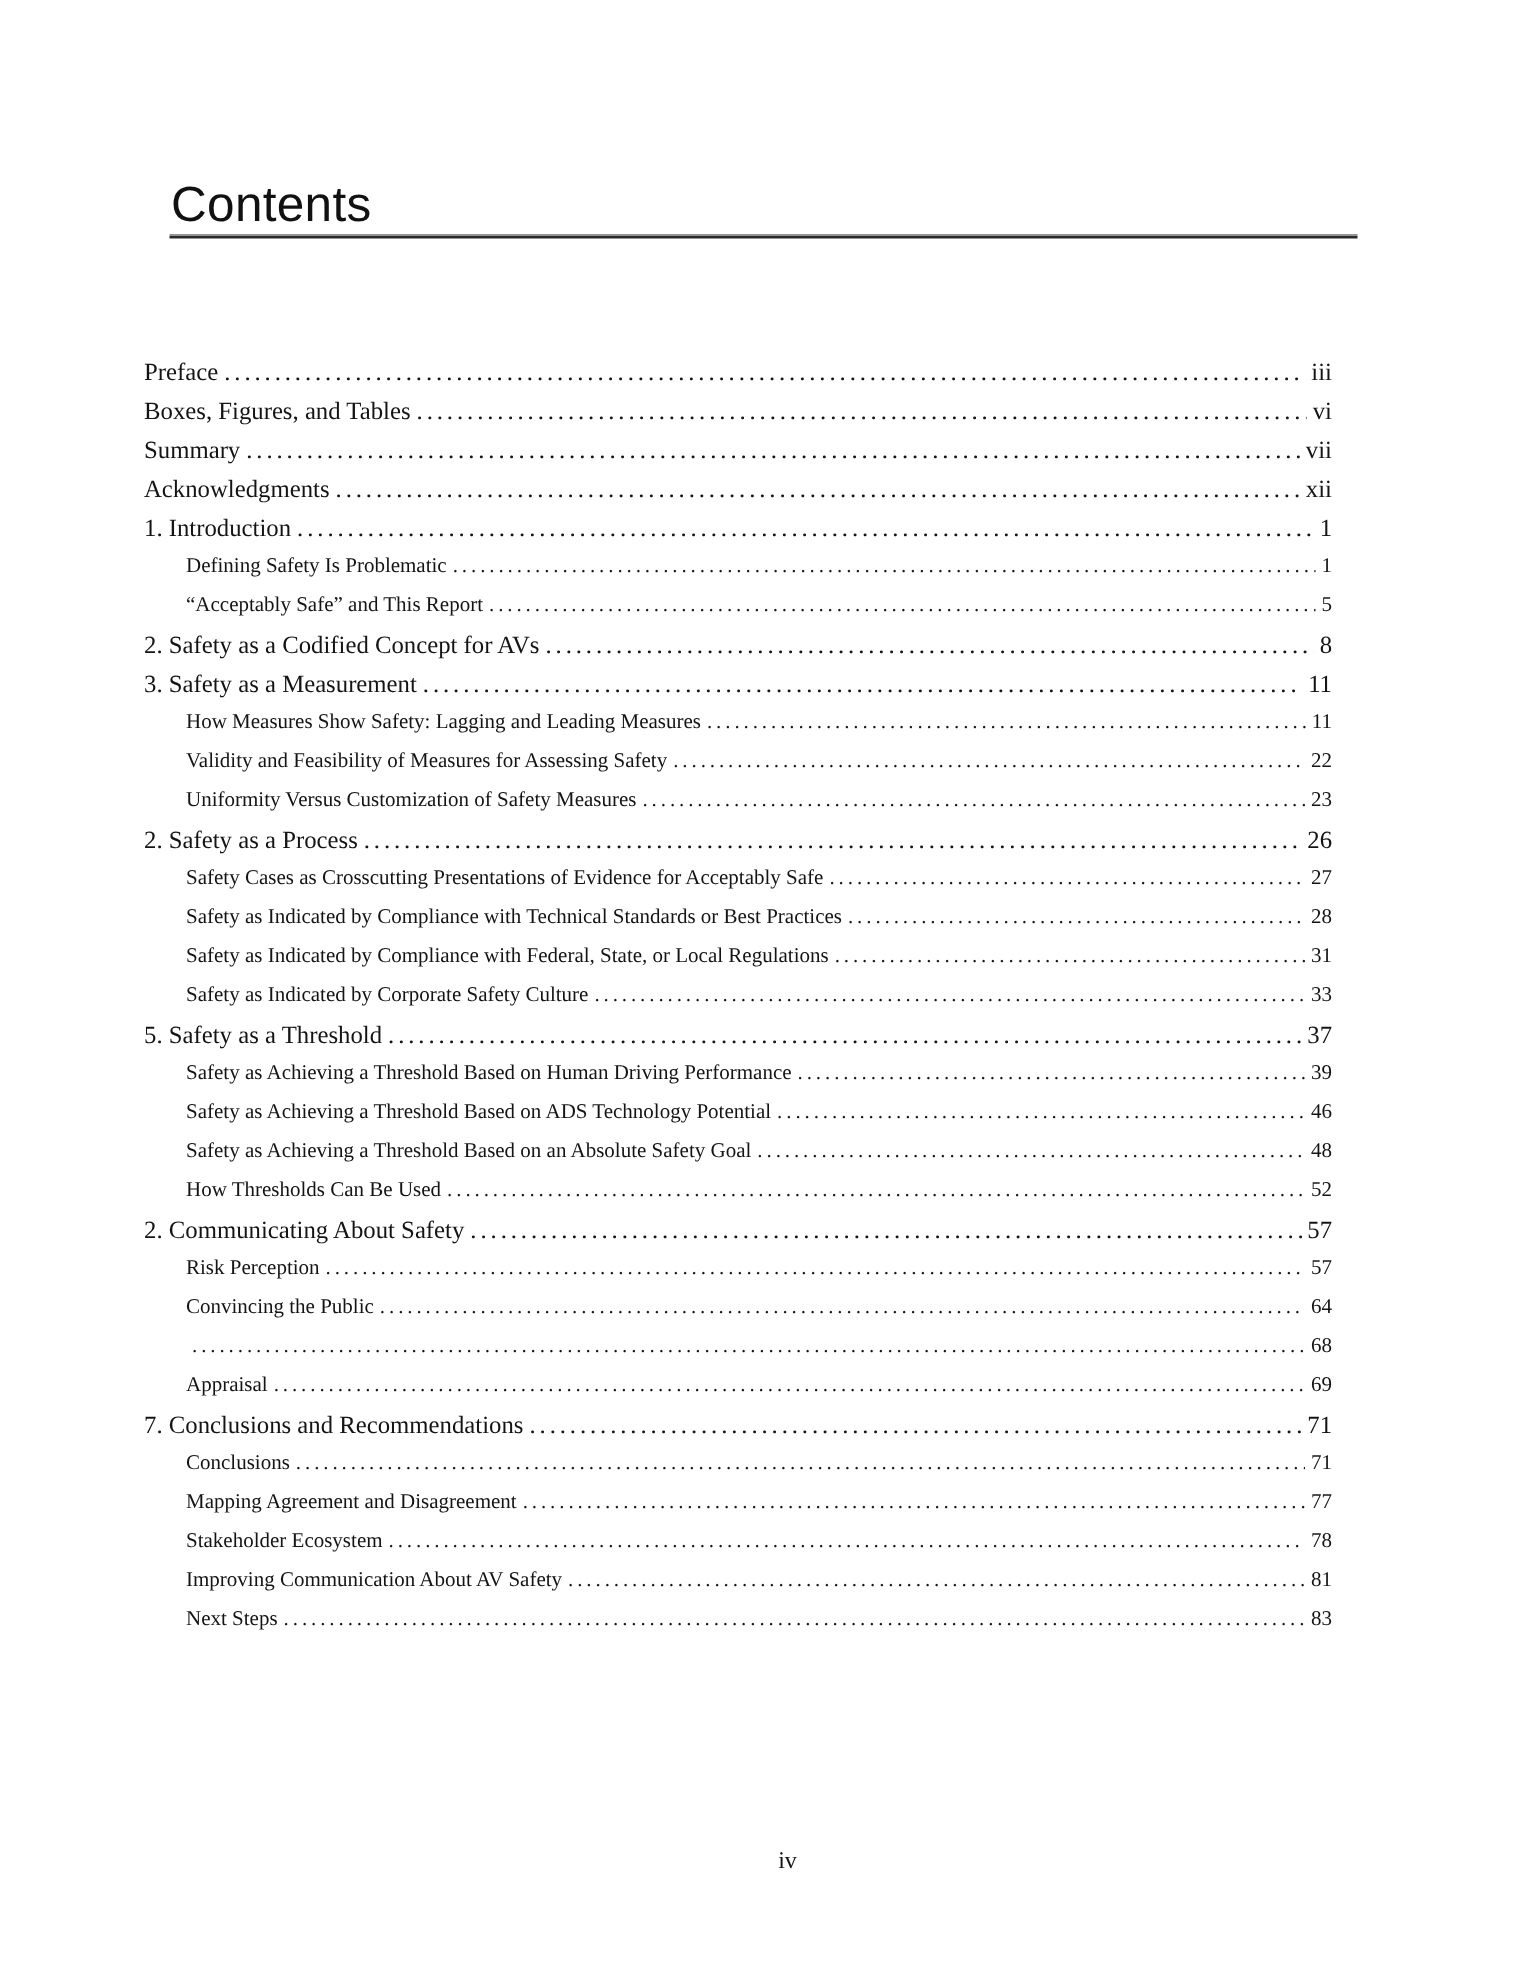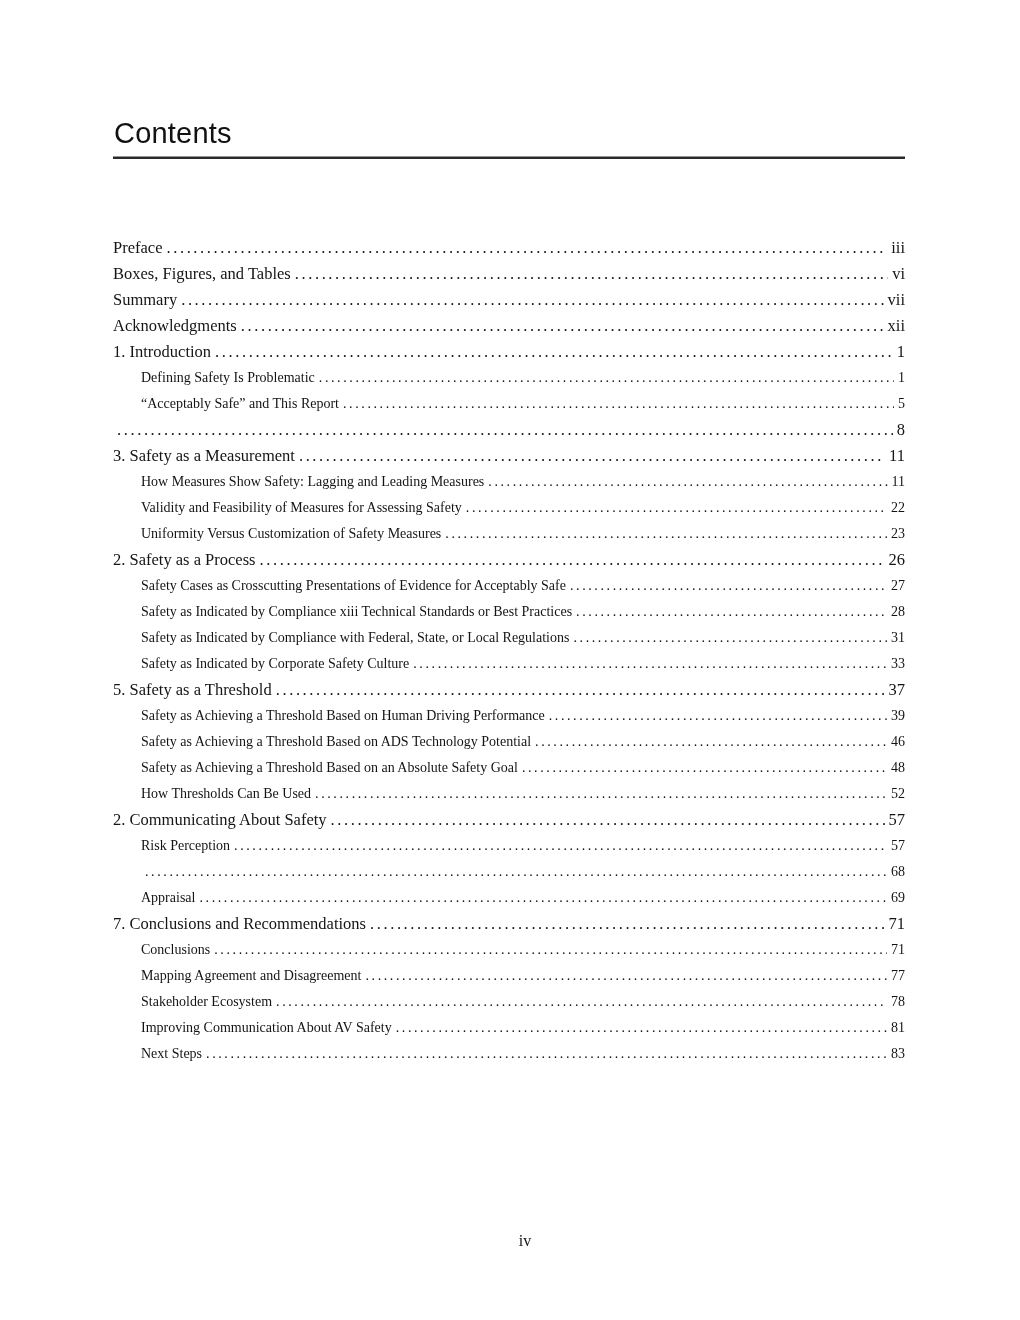--- a/index.html
+++ b/index.html
@@ -10,37 +10,37 @@
     background: #ffffff;
     overflow: hidden;
     font-family: "Liberation Serif", serif;
     color: #141414;
   }
   .doc-title {
     position: absolute;
     left: 114px;
     top: 117px;
     font-family: "Liberation Sans", sans-serif;
-    font-size: 29px;
+    font-size: 33px;
     line-height: 1.15;
     font-weight: 400;
     color: #111111;
     letter-spacing: 0.2px;
   }
   .title-rule {
     position: absolute;
     left: 113px;
     top: 156px;
     width: 792px;
     height: 3px;
     background: linear-gradient(to bottom, #949494 0%, #949494 34%, #2a2a2a 34%, #2a2a2a 100%);
   }
   .toc-list {
     position: absolute;
-    left: 113px;
+    left: 96px;
     top: 235px;
     width: 792px;
   }
   .toc-row {
     display: flex;
     align-items: baseline;
     height: 26px;
     line-height: 26px;
     white-space: nowrap;
   }
@@ -105,20 +105,21 @@
         <span class="toc-label">Defining Safety Is Problematic</span>
         <span class="toc-dots"></span>
         <span class="toc-page">1</span>
       </div>
       <div class="toc-row lvl1">
         <span class="toc-label">“Acceptably Safe” and This Report</span>
         <span class="toc-dots"></span>
         <span class="toc-page">5</span>
       </div>
       <div class="toc-row lvl0">
+        <span class="toc-label">2. Safety as a Codified Concept for AVs</span>
         <span class="toc-dots"></span>
         <span class="toc-page">8</span>
       </div>
       <div class="toc-row lvl0">
         <span class="toc-label">3. Safety as a Measurement</span>
         <span class="toc-dots"></span>
         <span class="toc-page">11</span>
       </div>
       <div class="toc-row lvl1">
         <span class="toc-label">How Measures Show Safety: Lagging and Leading Measures</span>
@@ -139,21 +140,21 @@
         <span class="toc-label">2. Safety as a Process</span>
         <span class="toc-dots"></span>
         <span class="toc-page">26</span>
       </div>
       <div class="toc-row lvl1">
         <span class="toc-label">Safety Cases as Crosscutting Presentations of Evidence for Acceptably Safe</span>
         <span class="toc-dots"></span>
         <span class="toc-page">27</span>
       </div>
       <div class="toc-row lvl1">
-        <span class="toc-label">Safety as Indicated by Compliance xiii Technical Standards or Best Practices</span>
+        <span class="toc-label">Safety as Indicated by Compliance with Technical Standards or Best Practices</span>
         <span class="toc-dots"></span>
         <span class="toc-page">28</span>
       </div>
       <div class="toc-row lvl1">
         <span class="toc-label">Safety as Indicated by Compliance with Federal, State, or Local Regulations</span>
         <span class="toc-dots"></span>
         <span class="toc-page">31</span>
       </div>
       <div class="toc-row lvl1">
         <span class="toc-label">Safety as Indicated by Corporate Safety Culture</span>
@@ -187,20 +188,25 @@
       </div>
       <div class="toc-row lvl0">
         <span class="toc-label">2. Communicating About Safety</span>
         <span class="toc-dots"></span>
         <span class="toc-page">57</span>
       </div>
       <div class="toc-row lvl1">
         <span class="toc-label">Risk Perception</span>
         <span class="toc-dots"></span>
         <span class="toc-page">57</span>
+      </div>
+      <div class="toc-row lvl1">
+        <span class="toc-label">Convincing the Public</span>
+        <span class="toc-dots"></span>
+        <span class="toc-page">64</span>
       </div>
       <div class="toc-row lvl1">
         <span class="toc-dots"></span>
         <span class="toc-page">68</span>
       </div>
       <div class="toc-row lvl1">
         <span class="toc-label">Appraisal</span>
         <span class="toc-dots"></span>
         <span class="toc-page">69</span>
       </div>

